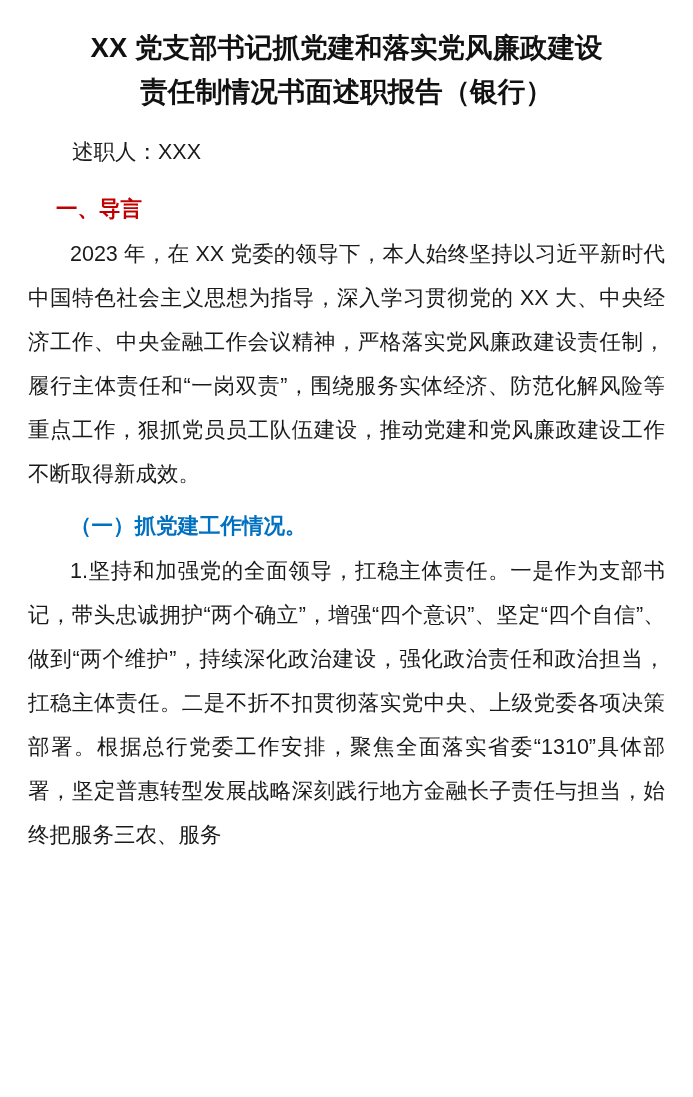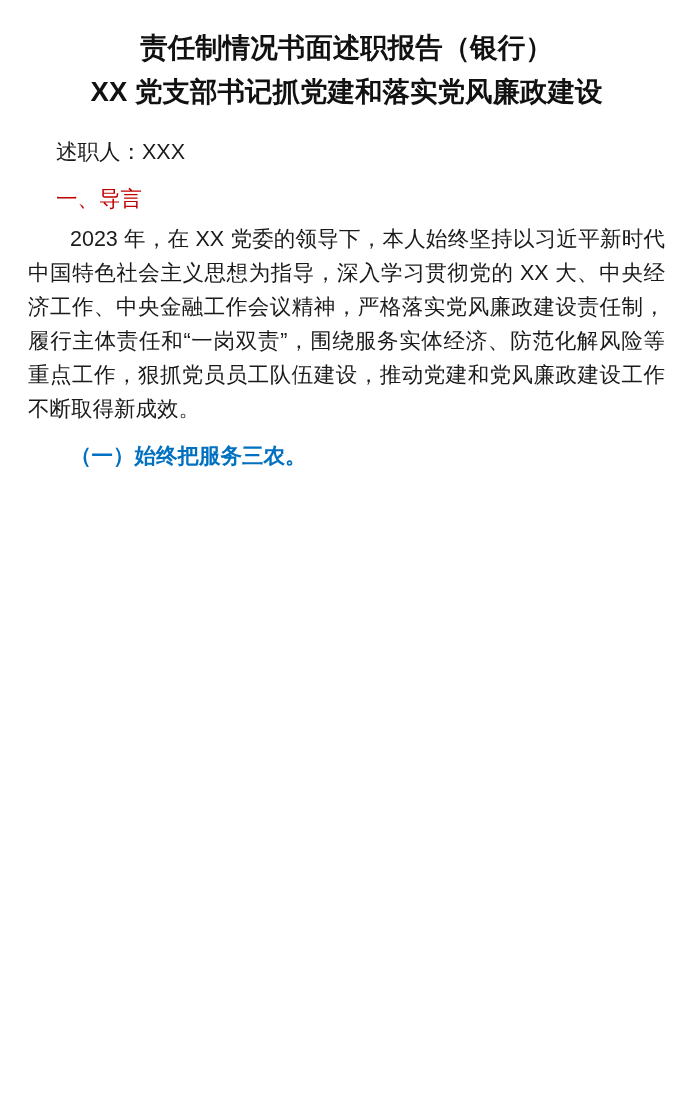--- a/index.html
+++ b/index.html
@@ -30,62 +30,63 @@
     color: #111111;
     margin: 0 0 18px 0;
   }
   .doc-title .line {
     display: block;
   }
   .meta-line {
     font-size: 21.5px;
     line-height: 41px;
     color: #1a1a1a;
-    margin: 0;
+    margin: 16px;
     padding-left: 28px;
   }
   .h-section {
     font-size: 21.5px;
     line-height: 41px;
-    font-weight: normal;
+    font-weight: bold;
     color: #c00000;
     margin: 6px 0 0 0;
     padding-left: 28px;
   }
   .h-sub {
     font-size: 21.5px;
     line-height: 41px;
     font-weight: bold;
     color: #0070c0;
     margin: 4px 0 0 0;
     padding-left: 42px;
   }
   .body-para {
     font-size: 21.5px;
-    line-height: 34px;
+    line-height: 44px;
     color: #1a1a1a;
     margin: 2px 0 0 0;
     text-align: justify;
     text-justify: inter-ideograph;
     text-indent: 42px;
   }
   .spacer-sm { height: 6px; }
 </style>
 </head>
 <body>
 
 <div class="page">
 
   <h1 class="doc-title">
+    <span class="line">XX 党支部书记抓党建和落实党风廉政建设</span>
     <span class="line">责任制情况书面述职报告（银行）</span>
-    <span class="line">XX 党支部书记抓党建和落实党风廉政建设</span>
   </h1>
 
   <p class="meta-line">述职人：XXX</p>
 
   <h2 class="h-section">一、导言</h2>
   <p class="body-para">2023 年，在 XX 党委的领导下，本人始终坚持以习近平新时代中国特色社会主义思想为指导，深入学习贯彻党的 XX 大、中央经济工作、中央金融工作会议精神，严格落实党风廉政建设责任制，履行主体责任和“一岗双责”，围绕服务实体经济、防范化解风险等重点工作，狠抓党员员工队伍建设，推动党建和党风廉政建设工作不断取得新成效。</p>
 
   <div class="spacer-sm"></div>
 
-  <h3 class="h-sub">（一）始终把服务三农。</h3>
+  <h3 class="h-sub">（一）抓党建工作情况。</h3>
+  <p class="body-para">1.坚持和加强党的全面领导，扛稳主体责任。一是作为支部书记，带头忠诚拥护“两个确立”，增强“四个意识”、坚定“四个自信”、做到“两个维护”，持续深化政治建设，强化政治责任和政治担当，扛稳主体责任。二是不折不扣贯彻落实党中央、上级党委各项决策部署。根据总行党委工作安排，聚焦全面落实省委“1310”具体部署，坚定普惠转型发展战略深刻践行地方金融长子责任与担当，始终把服务三农、服务</p>
 
 </div>
 
 </body></html>

